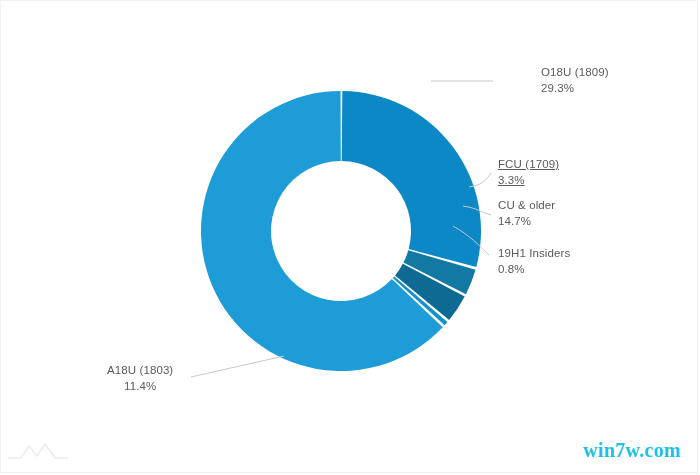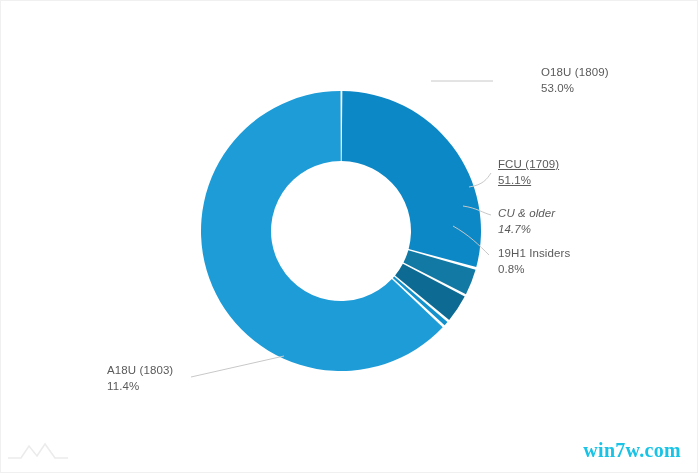--- a/index.html
+++ b/index.html
@@ -34,23 +34,23 @@
     font-size: 11.5px;
     line-height: 15.5px;
     white-space: nowrap;
     letter-spacing: 0.1px;
   }
   .slice-label .lbl-name { display: block; }
   .slice-label .lbl-pct  { display: block; }
 
   #label-o18u      { left: 500px; top: 64px; margin-left: 40px; }
   #label-fcu       { left: 497px; top: 156px; text-decoration: underline; }
-  #label-cu        { left: 497px; top: 205px; font-style: italic; }
+  #label-cu        { left: 497px; top: 197px; }
   #label-19h1      { left: 497px; top: 245px; }
-  #label-a18u      { left: 106px; top: 362px; }
+  #label-a18u      { left: 106px; top: 362px; text-align: center; }
 
   #watermark {
     position: absolute;
     right: 16px;
     bottom: 10px;
     font-family: "Liberation Serif", serif;
     font-weight: bold;
     font-size: 20px;
     color: #19c3e6;
     letter-spacing: 0.3px;
@@ -80,26 +80,26 @@
 
     <path d="M 430 80 L 492 80" stroke="#c8c8c8" stroke-width="1" fill="none"></path>
     <path d="M 468 186 C 482 184 486 178 490 172" stroke="#c8c8c8" stroke-width="1" fill="none"></path>
     <path d="M 462 205 C 476 207 482 212 490 214" stroke="#c8c8c8" stroke-width="1" fill="none"></path>
     <path d="M 452 225 C 468 234 478 244 488 254" stroke="#c8c8c8" stroke-width="1" fill="none"></path>
     <path d="M 283 355 L 190 376" stroke="#c8c8c8" stroke-width="1" fill="none"></path>
   </svg>
 
   <div class="slice-label" id="label-o18u">
     <span class="lbl-name">O18U (1809)</span>
-    <span class="lbl-pct">53.0%</span>
+    <span class="lbl-pct">29.3%</span>
   </div>
 
   <div class="slice-label" id="label-fcu">
     <span class="lbl-name">FCU (1709)</span>
-    <span class="lbl-pct">51.1%</span>
+    <span class="lbl-pct">3.3%</span>
   </div>
 
   <div class="slice-label" id="label-cu">
     <span class="lbl-name">CU &amp; older</span>
     <span class="lbl-pct">14.7%</span>
   </div>
 
   <div class="slice-label" id="label-19h1">
     <span class="lbl-name">19H1 Insiders</span>
     <span class="lbl-pct">0.8%</span>

